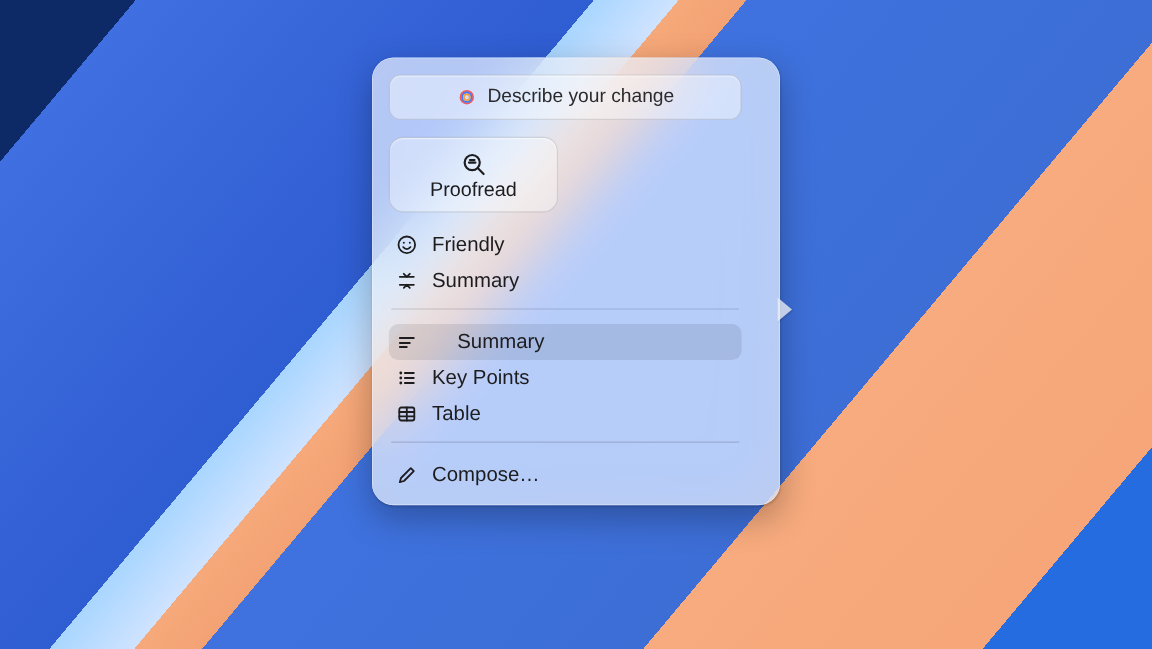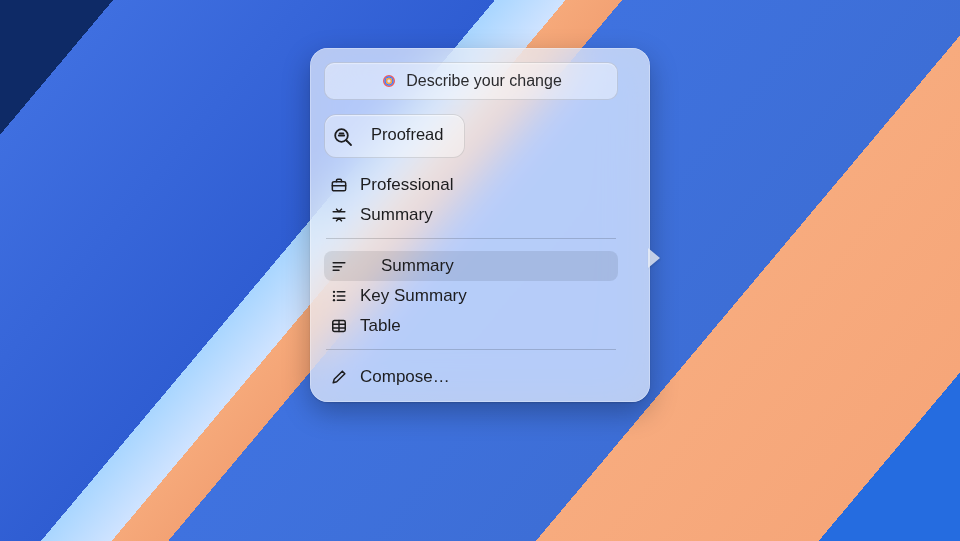--- a/index.html
+++ b/index.html
@@ -94,22 +94,23 @@
     gap: 12px;
     margin-top: 14px;
   }
   .big-btn {
     border-radius: 12px;
     background: rgba(255,255,255,0.38);
     border: 0.6px solid rgba(0,0,0,0.12);
     box-shadow: 0 1px 1px rgba(255,255,255,0.5) inset;
     padding: 10px 6px 8px 6px;
     display: flex;
-    flex-direction: row;
-    gap: 16px;
+    flex-direction: column;
+    align-items: center;
+    gap: 0;
     cursor: pointer;
   }
   .big-btn svg { display:block; }
   .big-btn .label {
     font-size: 16.5px;
     font-weight: 500;
     color: #1d1d1f;
   }
 
   .menu {
@@ -176,26 +177,27 @@
           </svg>
         </span>
         <span class="label">Proofread</span>
       </div>
     </div>
 
     <div class="menu">
       <div class="menu-item">
         <span class="icon-slot">
           <svg width="20" height="20" viewBox="0 0 24 24">
-            <rect x="4" y="8" width="16" height="11" rx="2" class="icon-stroke"></rect>
-            <path d="M9 8V6.5A1.5 1.5 0 0 1 10.5 5h3A1.5 1.5 0 0 1 15 6.5V8" class="icon-stroke"></path>
-            <line x1="4" y1="13" x2="20" y2="13" class="icon-stroke"></line>
-          </svg>
-        </span>
-        <span>Professional</span>
+            <circle cx="12" cy="12" r="8.3" class="icon-stroke"></circle>
+            <circle cx="9" cy="10" r="1" fill="#1d1d1f"></circle>
+            <circle cx="15" cy="10" r="1" fill="#1d1d1f"></circle>
+            <path d="M8.4 14.3c1 1.4 2.2 2.1 3.6 2.1s2.6-.7 3.6-2.1" class="icon-stroke"></path>
+          </svg>
+        </span>
+        <span>Friendly</span>
       </div>
       <div class="menu-item">
         <span class="icon-slot">
           <svg width="20" height="20" viewBox="0 0 24 24">
             <line x1="5" y1="8" x2="19" y2="8" class="icon-stroke"></line>
             <line x1="5" y1="16" x2="19" y2="16" class="icon-stroke"></line>
             <polyline points="9,5 12,8 15,5" class="icon-stroke"></polyline>
             <polyline points="9,19 12,16 15,19" class="icon-stroke"></polyline>
           </svg>
         </span>
@@ -220,21 +222,21 @@
         <span class="icon-slot">
           <svg width="20" height="20" viewBox="0 0 24 24">
             <circle cx="6" cy="7" r="1.4" fill="#1d1d1f"></circle>
             <circle cx="6" cy="12" r="1.4" fill="#1d1d1f"></circle>
             <circle cx="6" cy="17" r="1.4" fill="#1d1d1f"></circle>
             <line x1="10" y1="7" x2="19" y2="7" class="icon-stroke"></line>
             <line x1="10" y1="12" x2="19" y2="12" class="icon-stroke"></line>
             <line x1="10" y1="17" x2="19" y2="17" class="icon-stroke"></line>
           </svg>
         </span>
-        <span>Key Summary</span>
+        <span>Key Points</span>
       </div>
       <div class="menu-item">
         <span class="icon-slot">
           <svg width="20" height="20" viewBox="0 0 24 24">
             <rect x="4.5" y="5.5" width="15" height="13" rx="2" class="icon-stroke"></rect>
             <line x1="4.5" y1="10" x2="19.5" y2="10" class="icon-stroke"></line>
             <line x1="4.5" y1="14.3" x2="19.5" y2="14.3" class="icon-stroke"></line>
             <line x1="12" y1="5.5" x2="12" y2="18.5" class="icon-stroke"></line>
           </svg>
         </span>

